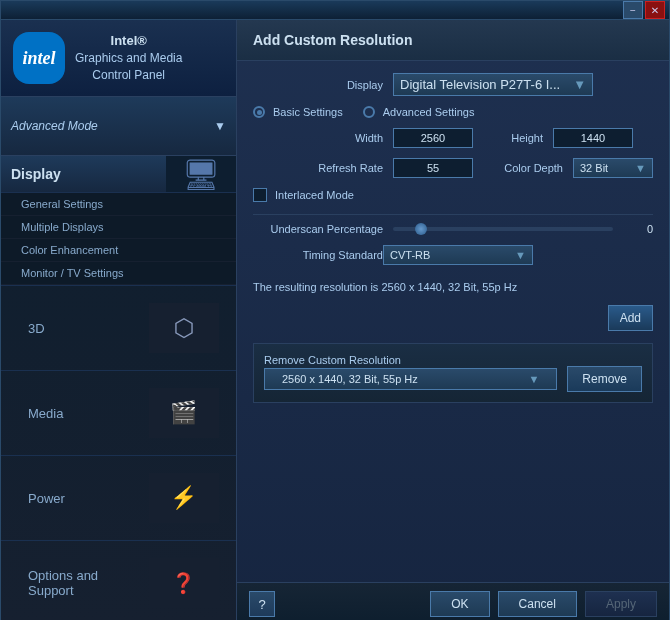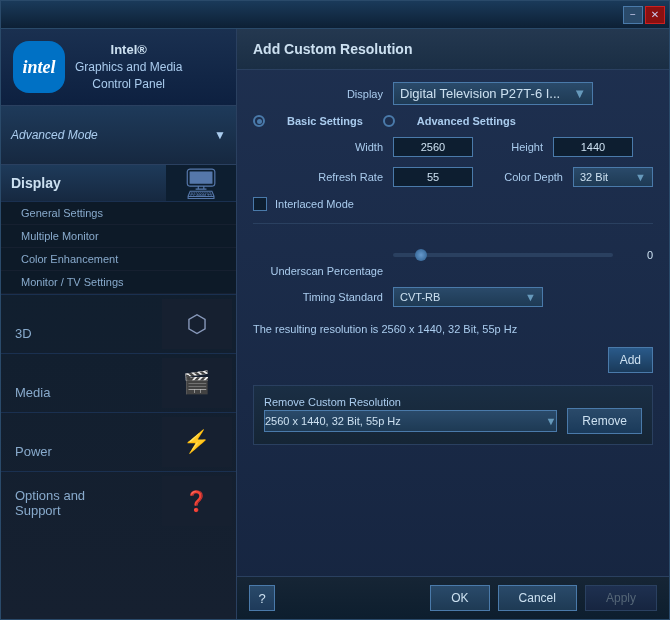--- a/index.html
+++ b/index.html
@@ -125,22 +125,22 @@
       align-items: center;
       justify-content: space-between;
     }
     .nav-sub-item.active::after {
       content: '▶▶';
       font-size: 8px;
       color: #4a7aaa;
     }
     .sidebar-img-item {
       display: flex;
-      align-items: flex-end;
-      padding: 4px;
+      align-items: center;
+      padding: 17px;
       overflow: hidden;
       border-top: 1px solid #1a3050;
       cursor: pointer;
       gap: 26px;
     }
     .sidebar-img-item .item-label {
       padding: 8px 10px;
       color: #88aacc;
       font-size: 13px;
       flex: 1;
@@ -226,25 +226,24 @@
       margin-left: 6px;
     }
     .radio-group {
       display: flex;
       gap: 20px;
       margin-bottom: 10px;
     }
     .radio-item {
       display: flex;
       align-items: center;
-      gap: 22px;
-      color: #aaccee;
-      font-size: 11px;
-      cursor: pointer;
-      font-weight: bold;
+      gap: 8px;
+      color: #aaccee;
+      font-size: 11px;
+      cursor: pointer;
     }
     .radio-circle {
       width: 12px;
       height: 12px;
       border-radius: 50%;
       border: 2px solid #4a7aaa;
       display: flex;
       align-items: center;
       justify-content: center;
     }
@@ -297,21 +296,20 @@
       align-items: center;
       gap: 10px;
       margin-bottom: 10px;
     }
     .slider-label {
       color: #aaccee;
       font-size: 11px;
       width: 130px;
       text-align: right;
       flex-shrink: 0;
-      margin-top: 33px;
     }
     .slider-track {
       flex: 1;
       height: 4px;
       background: #2a4060;
       border-radius: 2px;
       position: relative;
     }
     .slider-thumb {
       width: 12px;
@@ -325,21 +323,20 @@
     }
     .slider-value {
       color: #cce0f0;
       font-size: 11px;
       width: 30px;
       text-align: right;
     }
     .timing-row {
       display: flex;
       align-items: center;
-      gap: 10px;
       margin-bottom: 12px;
     }
     .timing-label {
       color: #aaccee;
       font-size: 11px;
       width: 130px;
       text-align: right;
       flex-shrink: 0;
     }
     .timing-select {
@@ -385,21 +382,21 @@
     }
     .remove-row {
       display: flex;
       align-items: center;
       gap: 10px;
     }
     .remove-select {
       background: linear-gradient(180deg, #2a4a6a 0%, #1e3a54 100%);
       border: 1px solid #4a7aaa;
       color: #cce0f0;
-      padding: 4px 0;
+      padding: 4px 17px;
       font-size: 11px;
       cursor: pointer;
       flex: 1;
       display: flex;
       justify-content: space-between;
     }
     .btn-remove {
       background: linear-gradient(180deg, #2a4a6a 0%, #1a3a5a 100%);
       border: 1px solid #4a7aaa;
       color: #cce0f0;
@@ -502,21 +499,21 @@
         <span class="mode-arrow">▼</span>
       </div>
 
       <div class="display-nav-item">
         <div class="display-nav-text">Display</div>
         <div class="display-nav-thumb">🖥</div>
       </div>
 
       <div class="nav-sub-items">
         <div class="nav-sub-item">General Settings</div>
-        <div class="nav-sub-item">Multiple Monitor</div>
+        <div class="nav-sub-item">Multiple Displays</div>
         <div class="nav-sub-item">Color Enhancement</div>
         <div class="nav-sub-item">Monitor / TV Settings</div>
       </div>
 
       <div class="sidebar-img-item">
         <div class="item-label">3D</div>
         <div class="item-thumb">
           <span class="thumb-3d">⬡</span>
         </div>
       </div>

